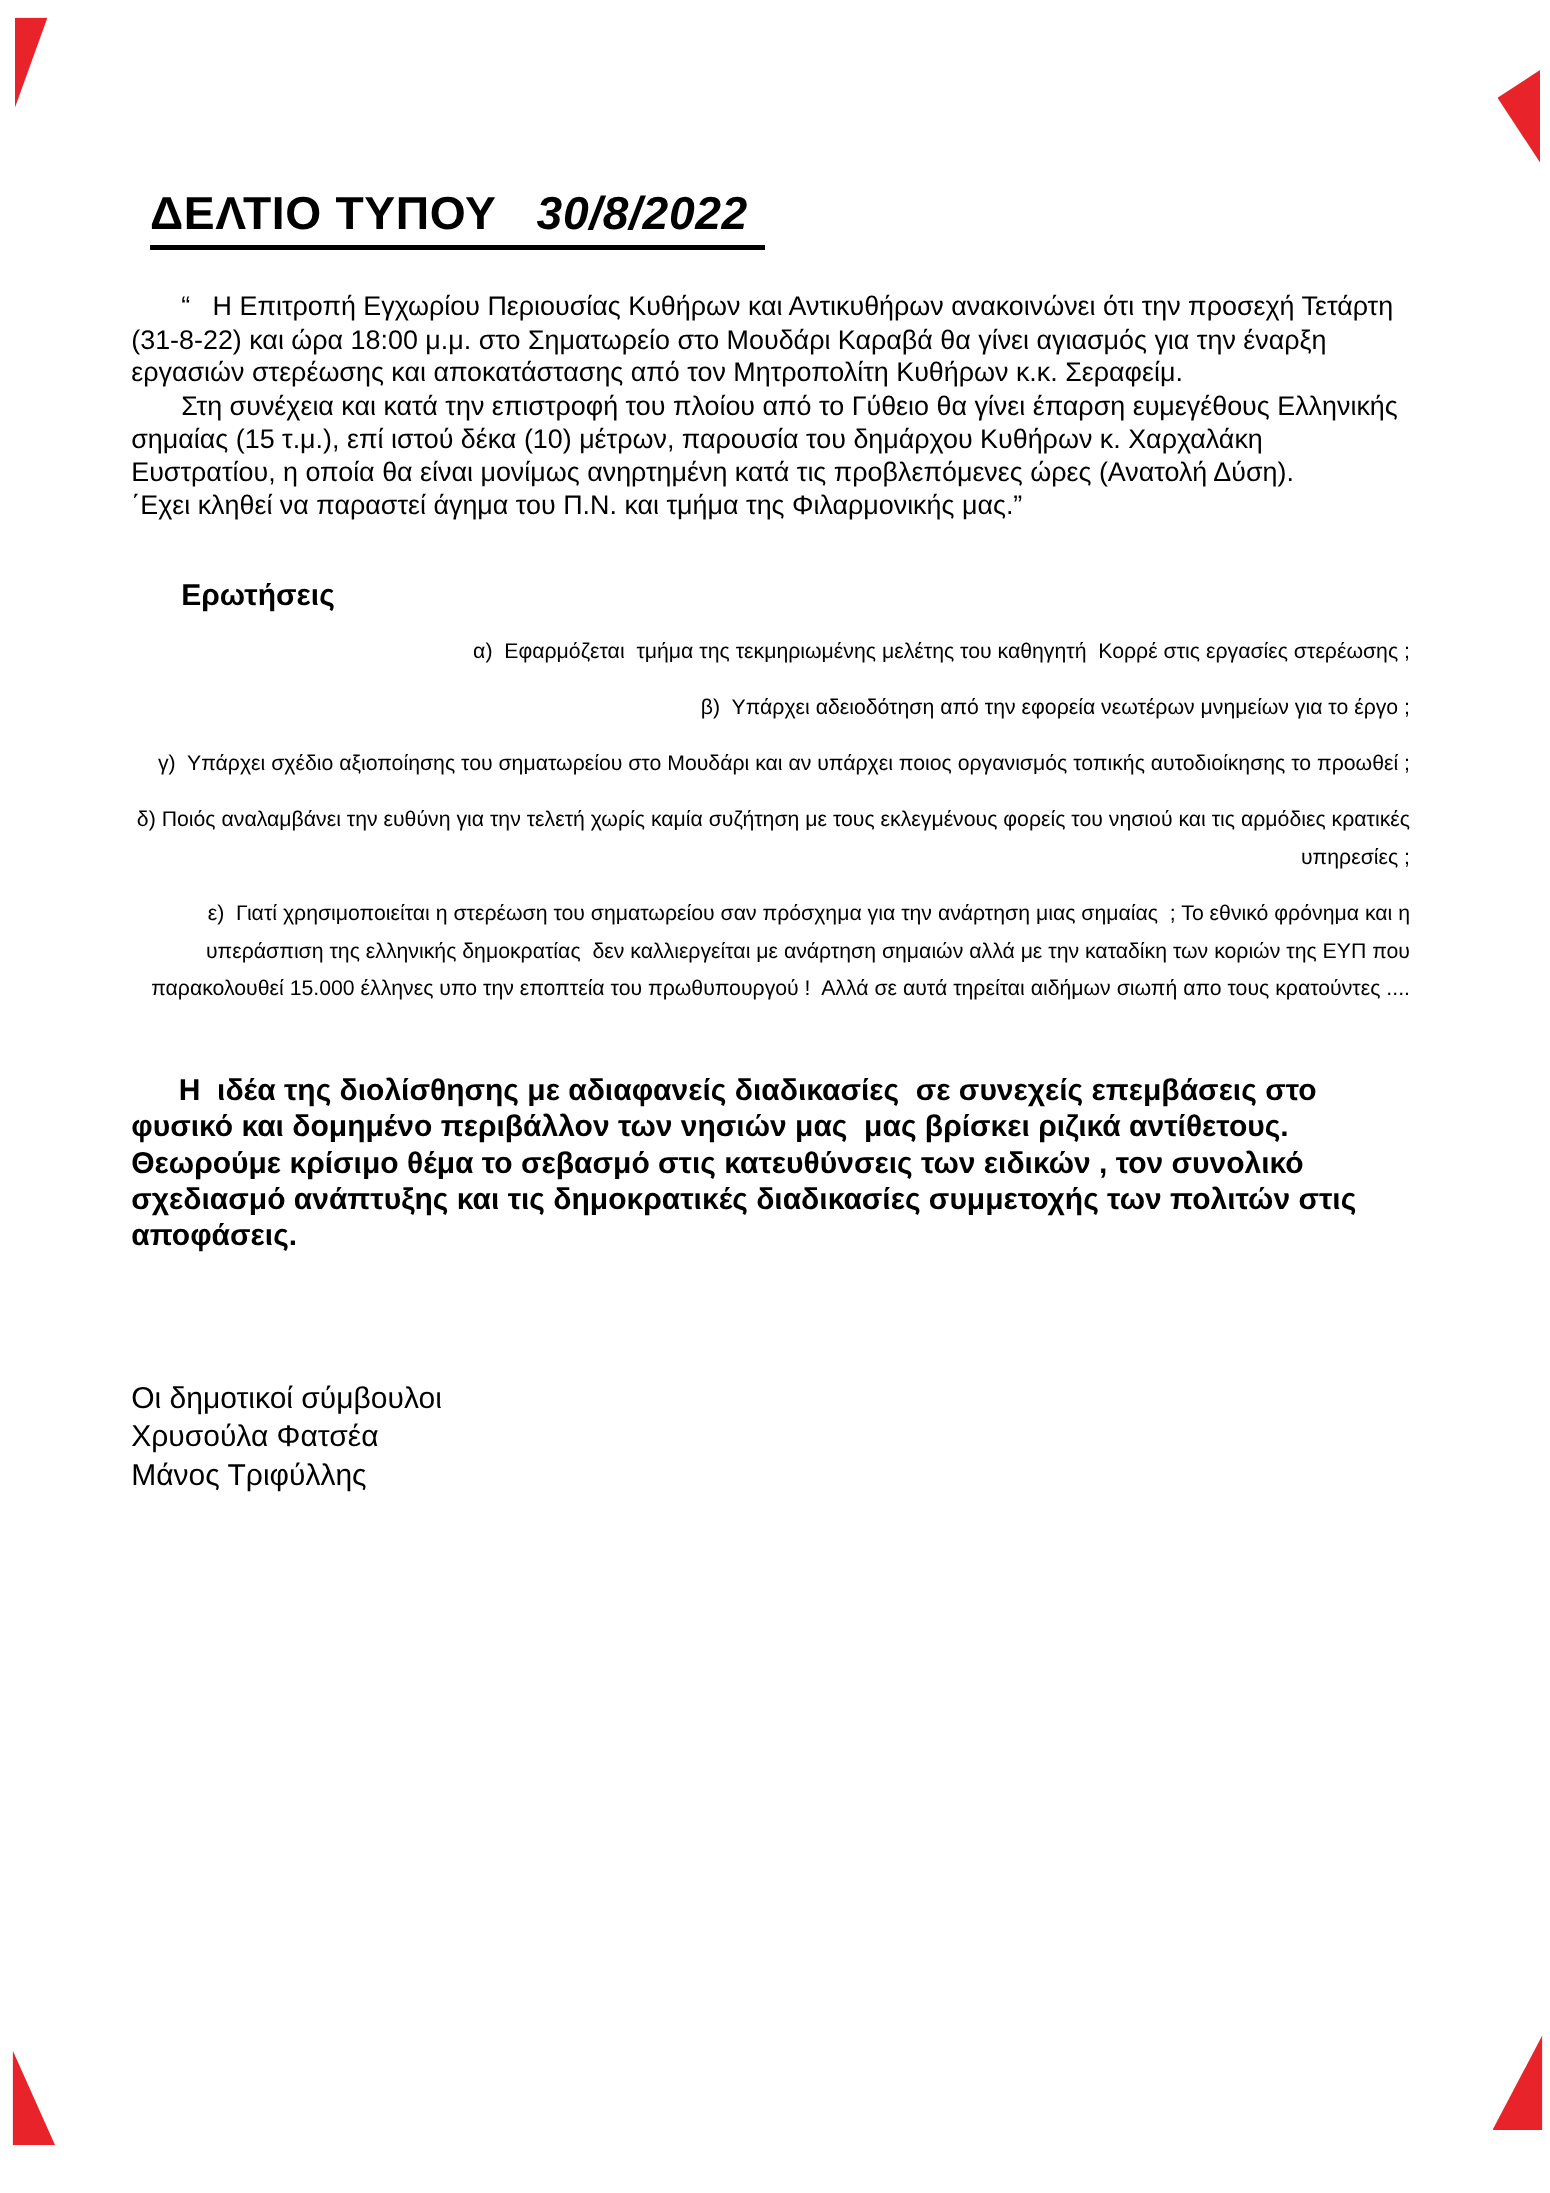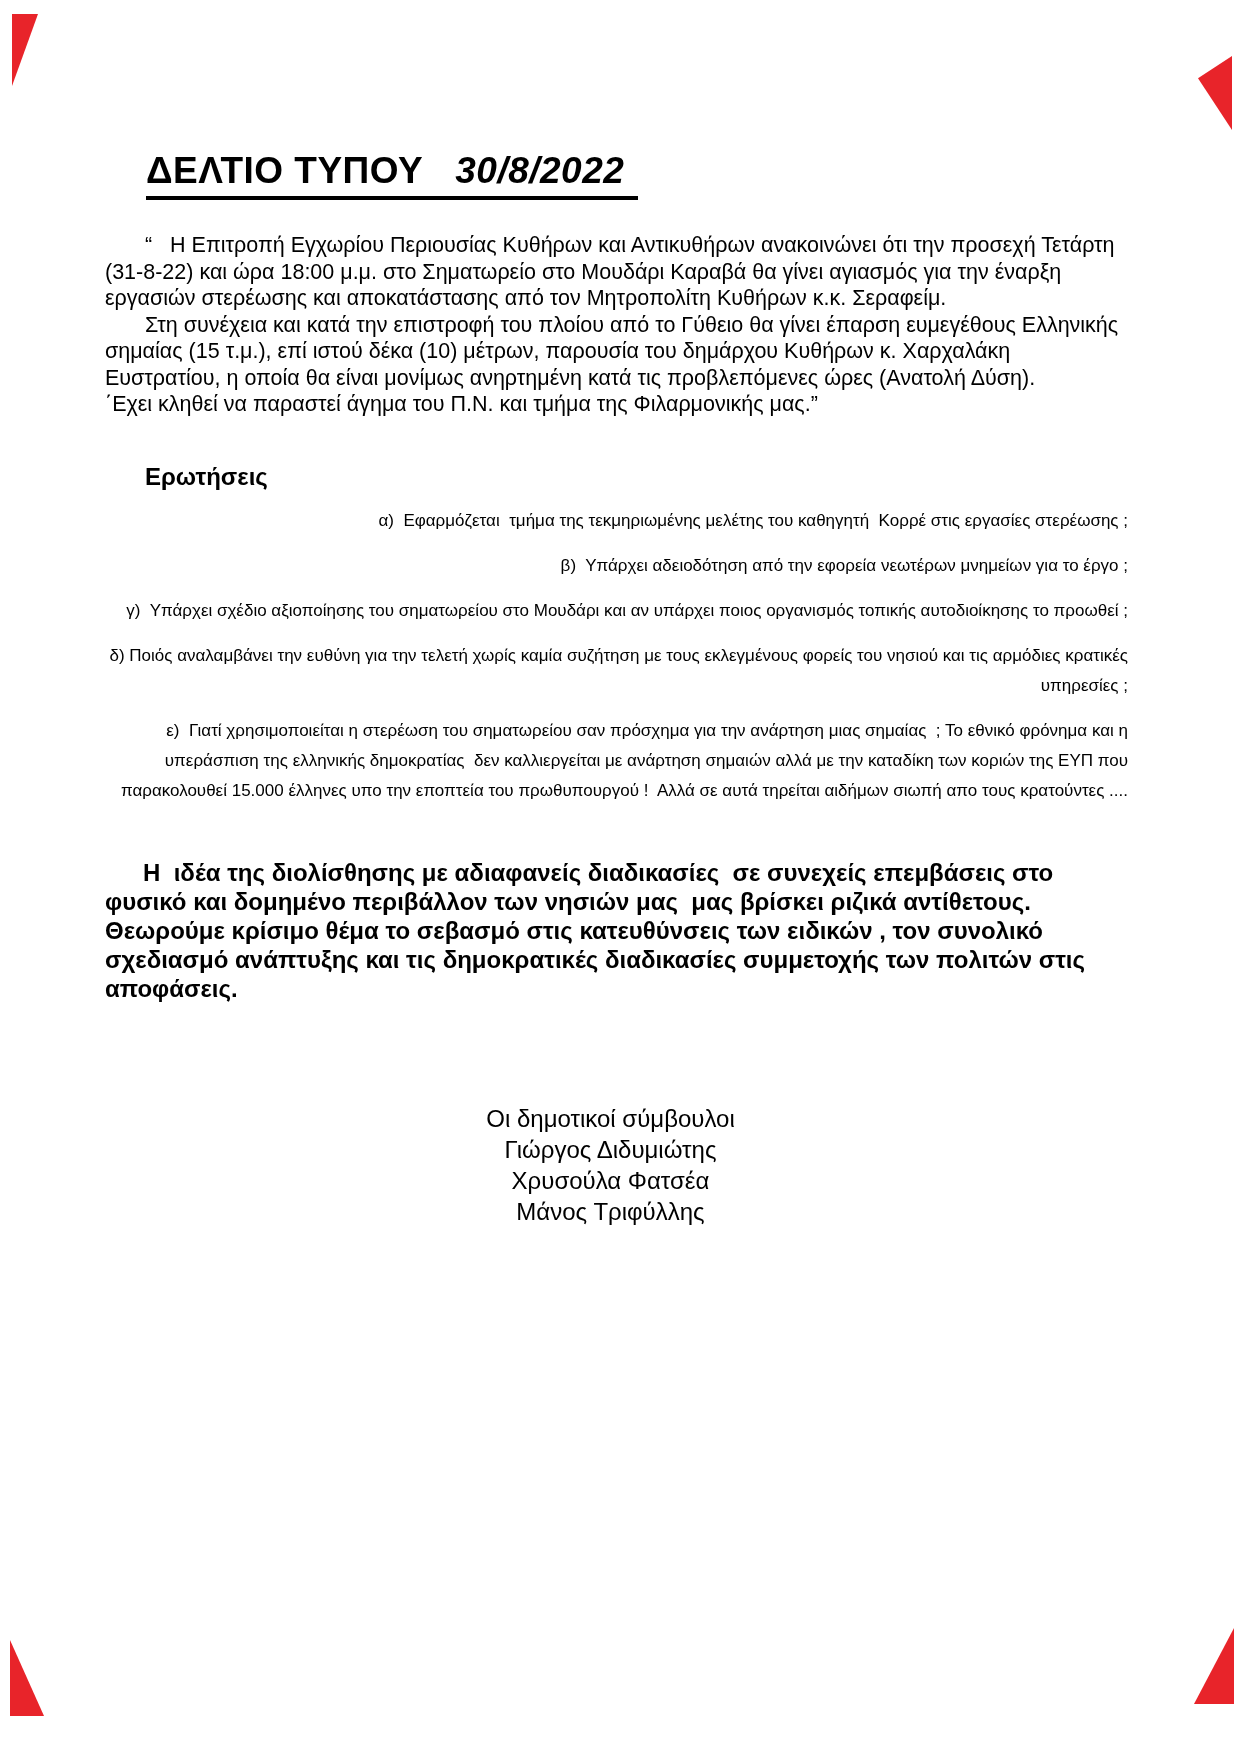--- a/index.html
+++ b/index.html
@@ -7,30 +7,30 @@
     position:relative;
     width:1240px;
     height:1754px;
     background:#ffffff;
     color:#000000;
     font-family:"Liberation Sans",sans-serif;
     overflow:hidden;
   }
   .content{position:absolute;left:105px;top:0;width:1023px;}
   h1.title{margin:150px 0 0 15px;font-size:37px;font-weight:bold;letter-spacing:0.5px;}
-  .title-underline{display:inline-block;border-bottom:4px solid #000;padding:0 14px 4px 0;margin-left:26px;}
+  .title-underline{display:inline-block;border-bottom:4px solid #000;padding:0 14px 4px 0;}
   .title-date{font-style:italic;margin-left:32px;}
   h2.subtitle{margin:24px 0 0 5px;font-size:31px;font-style:italic;font-weight:normal;letter-spacing:0.5px;}
   .intro{margin-top:32px;}
   .intro p{margin:0;font-size:21.5px;line-height:26.5px;white-space:pre-wrap;}
   .intro p.indented{text-indent:40px;}
   h3.questions-heading{margin:45px 0 0 40px;font-size:24px;font-weight:bold;}
   .question{margin:15px 0 0 0;font-size:17px;line-height:30px;white-space:pre-wrap;text-align:right;}
   .statement{margin:52px 0 0 0;font-size:24px;line-height:29px;font-weight:bold;text-indent:38px;white-space:pre-wrap;}
-  .signatures{margin-top:100px;text-align:center;padding-right:12px;font-size:24px;line-height:31px;}
+  .signatures{margin-top:100px;text-align:left;padding-right:12px;font-size:24px;line-height:31px;}
   .signatures p{margin:0;}
   .corner{position:absolute;background:#e8242a;}
   .corner.tl{left:12px;top:14px;width:26px;height:72px;clip-path:polygon(0 0,100% 0,0 100%);}
   .corner.tr{right:8px;top:56px;width:34px;height:74px;clip-path:polygon(100% 0,100% 100%,0 30%);}
   .corner.bl{left:10px;bottom:38px;width:34px;height:76px;clip-path:polygon(0 0,100% 100%,0 100%);}
   .corner.br{right:6px;bottom:50px;width:40px;height:76px;clip-path:polygon(100% 0,100% 100%,0 100%);}
 </style>
 </head>
 <body>
 
@@ -59,19 +59,18 @@
       <p class="question">β)  Υπάρχει αδειοδότηση από την εφορεία νεωτέρων μνημείων για το έργο ;</p>
       <p class="question">γ)  Υπάρχει σχέδιο αξιοποίησης του σηματωρείου στο Μουδάρι και αν υπάρχει ποιος οργανισμός τοπικής αυτοδιοίκησης το προωθεί ;</p>
       <p class="question">δ) Ποιός αναλαμβάνει την ευθύνη για την τελετή χωρίς καμία συζήτηση με τους εκλεγμένους φορείς του νησιού και τις αρμόδιες κρατικές υπηρεσίες ;</p>
       <p class="question">ε)  Γιατί χρησιμοποιείται η στερέωση του σηματωρείου σαν πρόσχημα για την ανάρτηση μιας σημαίας  ; Το εθνικό φρόνημα και η υπεράσπιση της ελληνικής δημοκρατίας  δεν καλλιεργείται με ανάρτηση σημαιών αλλά με την καταδίκη των κοριών της ΕΥΠ που παρακολουθεί 15.000 έλληνες υπο την εποπτεία του πρωθυπουργού !  Αλλά σε αυτά τηρείται αιδήμων σιωπή απο τους κρατούντες ....</p>
     </div>
 
     <p class="statement">Η  ιδέα της διολίσθησης με αδιαφανείς διαδικασίες  σε συνεχείς επεμβάσεις στο φυσικό και δομημένο περιβάλλον των νησιών μας  μας βρίσκει ριζικά αντίθετους.  Θεωρούμε κρίσιμο θέμα το σεβασμό στις κατευθύνσεις των ειδικών , τον συνολικό σχεδιασμό ανάπτυξης και τις δημοκρατικές διαδικασίες συμμετοχής των πολιτών στις αποφάσεις.</p>
 
     <div class="signatures">
       <p>Οι δημοτικοί σύμβουλοι</p>
-      <p>Γιώργος Διδυμιώτης</p>
       <p>Χρυσούλα Φατσέα</p>
       <p>Μάνος Τριφύλλης</p>
     </div>
 
   </div>
 </div>
 
 </body></html>

